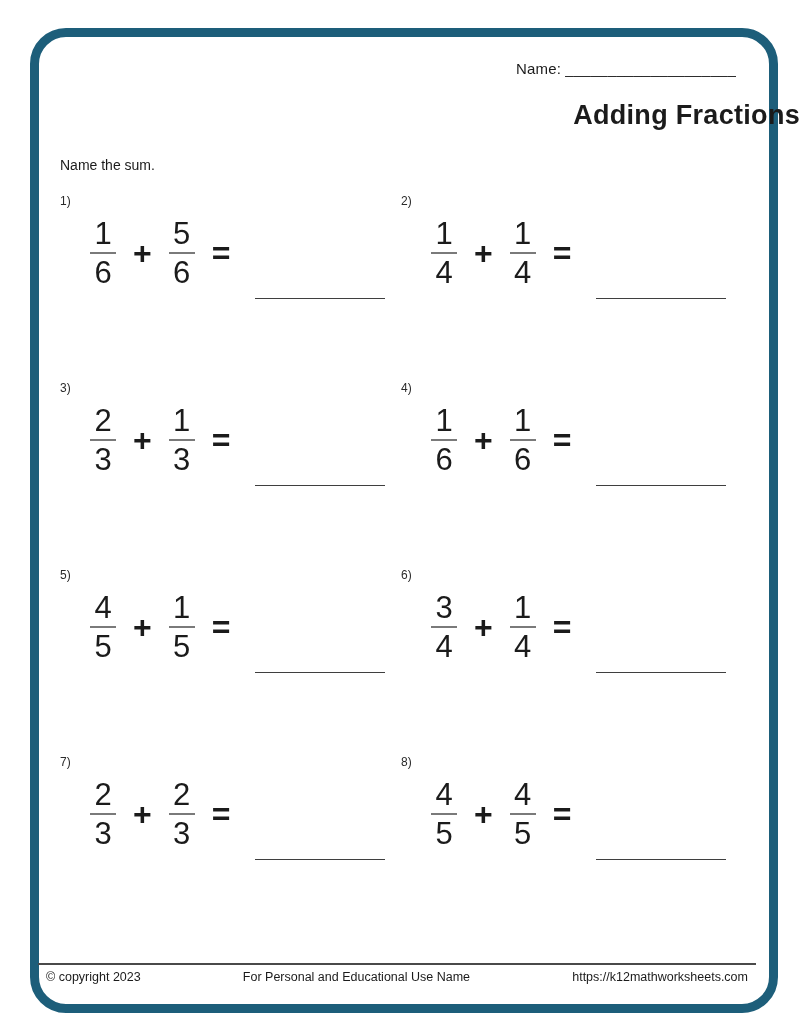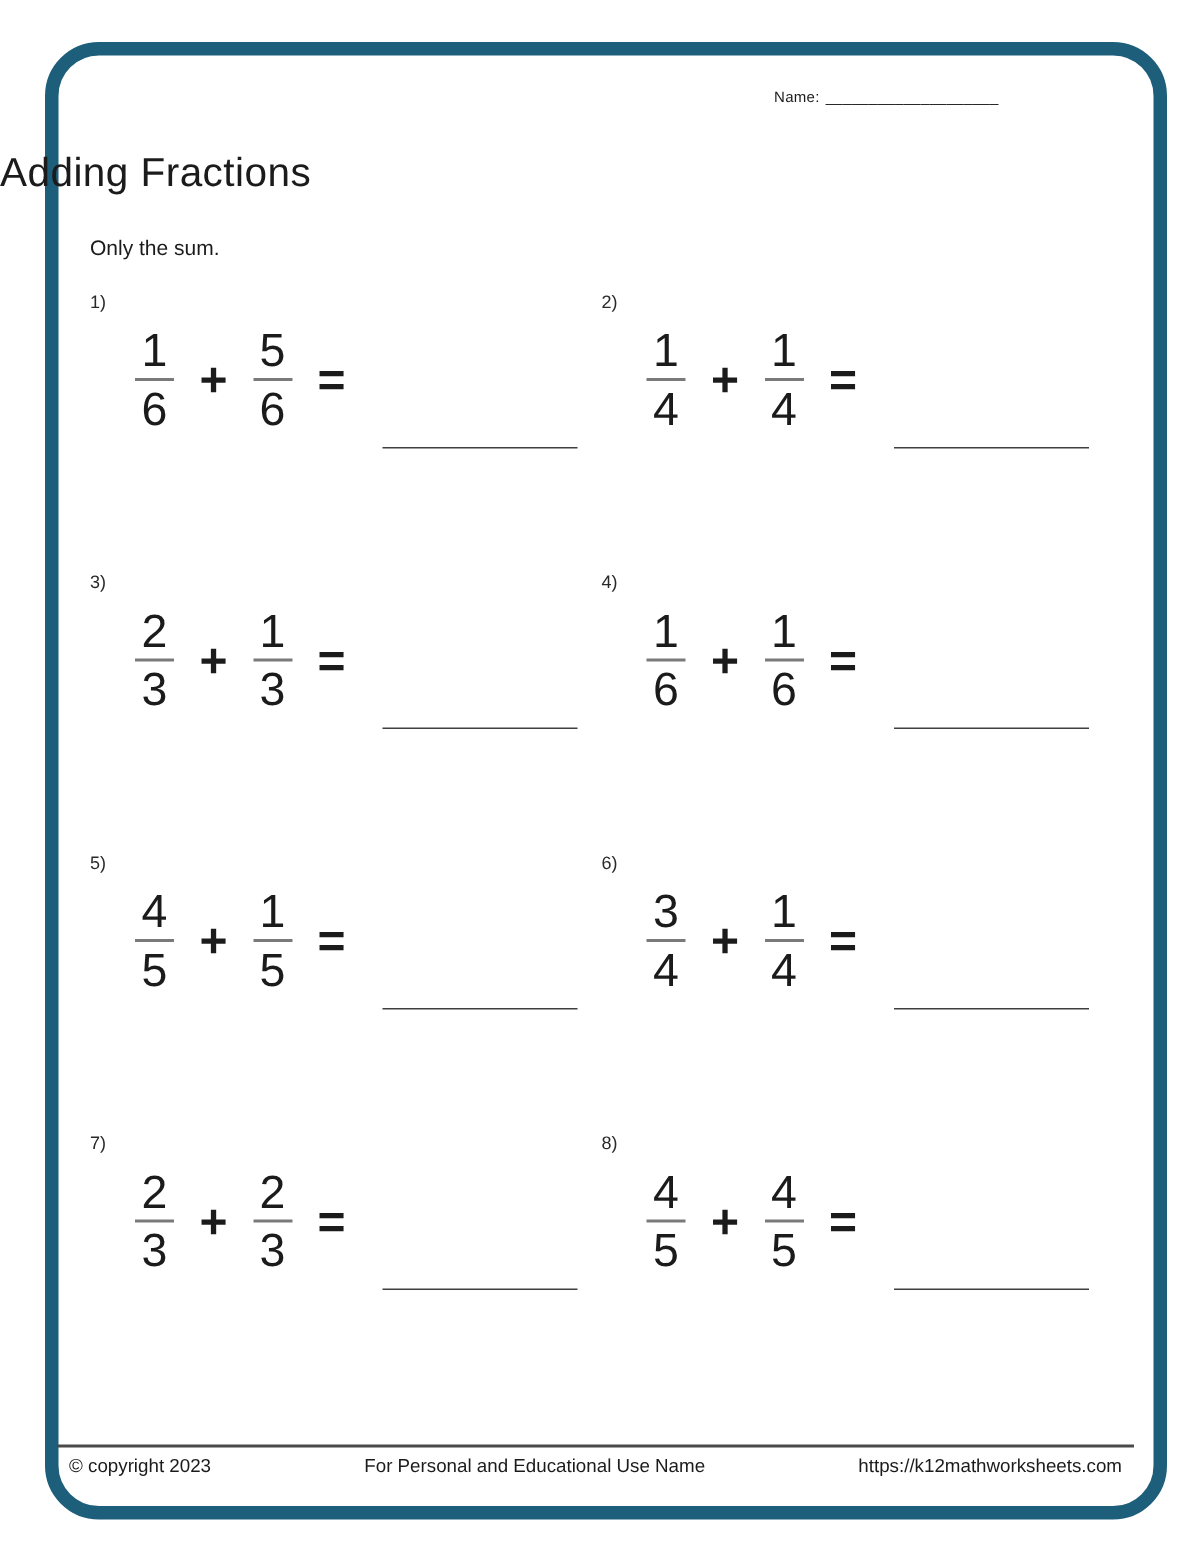--- a/index.html
+++ b/index.html
@@ -15,32 +15,32 @@
     position:absolute;
     left:30px; top:28px;
     width:748px; height:985px;
     border:9px solid #1d5e7a;
     border-radius:36px;
     background:#ffffff;
   }
   .name-row {
     position:absolute;
     left:516px; top:60px;
-    font-size:10px;
+    font-size:15px;
     white-space:nowrap;
     letter-spacing:0.2px;
   }
   .name-row .name-line { margin-left:4px; }
   .page-title {
     position:absolute;
     left:0; top:100px;
     width:800px;
-    text-align:left;
+    text-align:right;
     font-size:27px;
-    font-weight:normal;
+    font-weight:bold;
     letter-spacing:0.3px;
   }
   .instruction {
     position:absolute;
     left:60px; top:157px;
     font-size:14px;
   }
   .problems {
     position:absolute;
     left:60px; top:186px;
@@ -112,21 +112,21 @@
 <body>
 
 <div class="sheet-border"></div>
 
 <div class="name-row">
   <span>Name:</span><span class="name-line">____________________</span>
 </div>
 
 <div class="page-title">Adding Fractions</div>
 
-<div class="instruction">Only the sum.</div>
+<div class="instruction">Name the sum.</div>
 
 <div class="problems">
 
   <div class="problem">
     <span class="pnum">1)</span>
     <div class="eq">
       <div class="frac">
         <span class="num">1</span>
         <span class="bar"></span>
         <span class="den">6</span>

